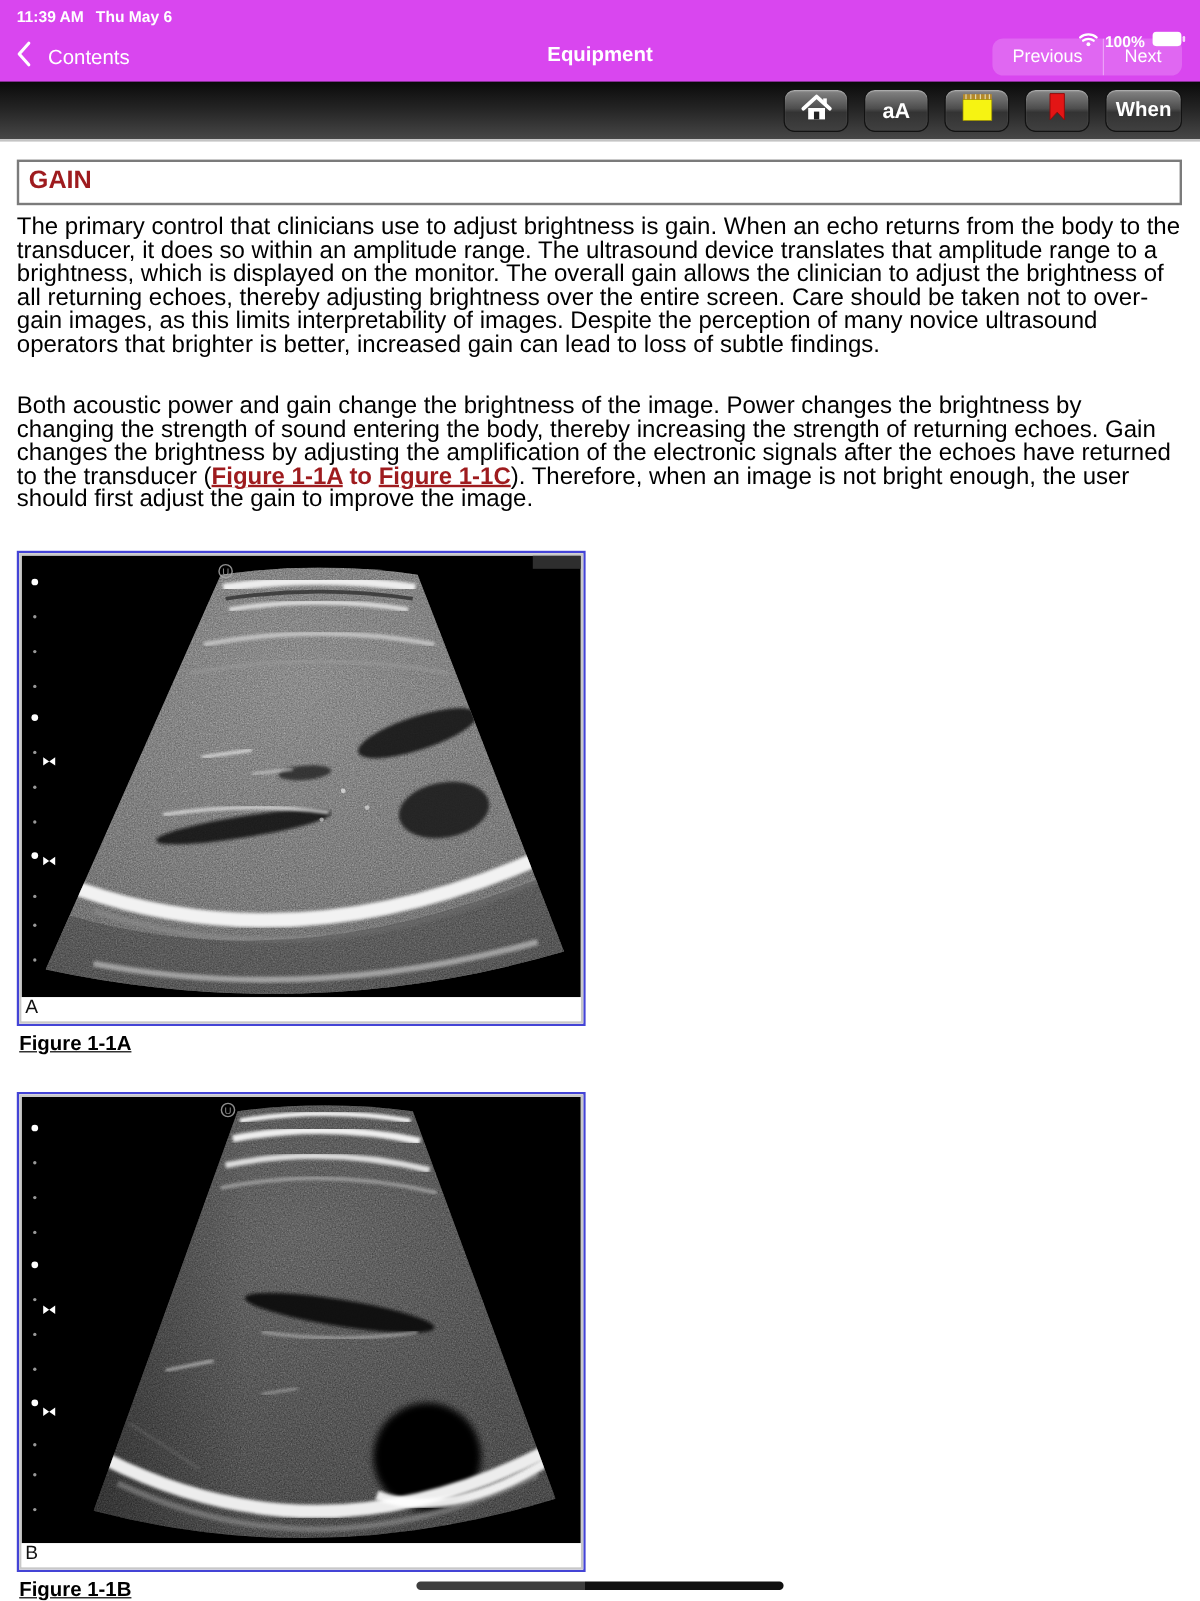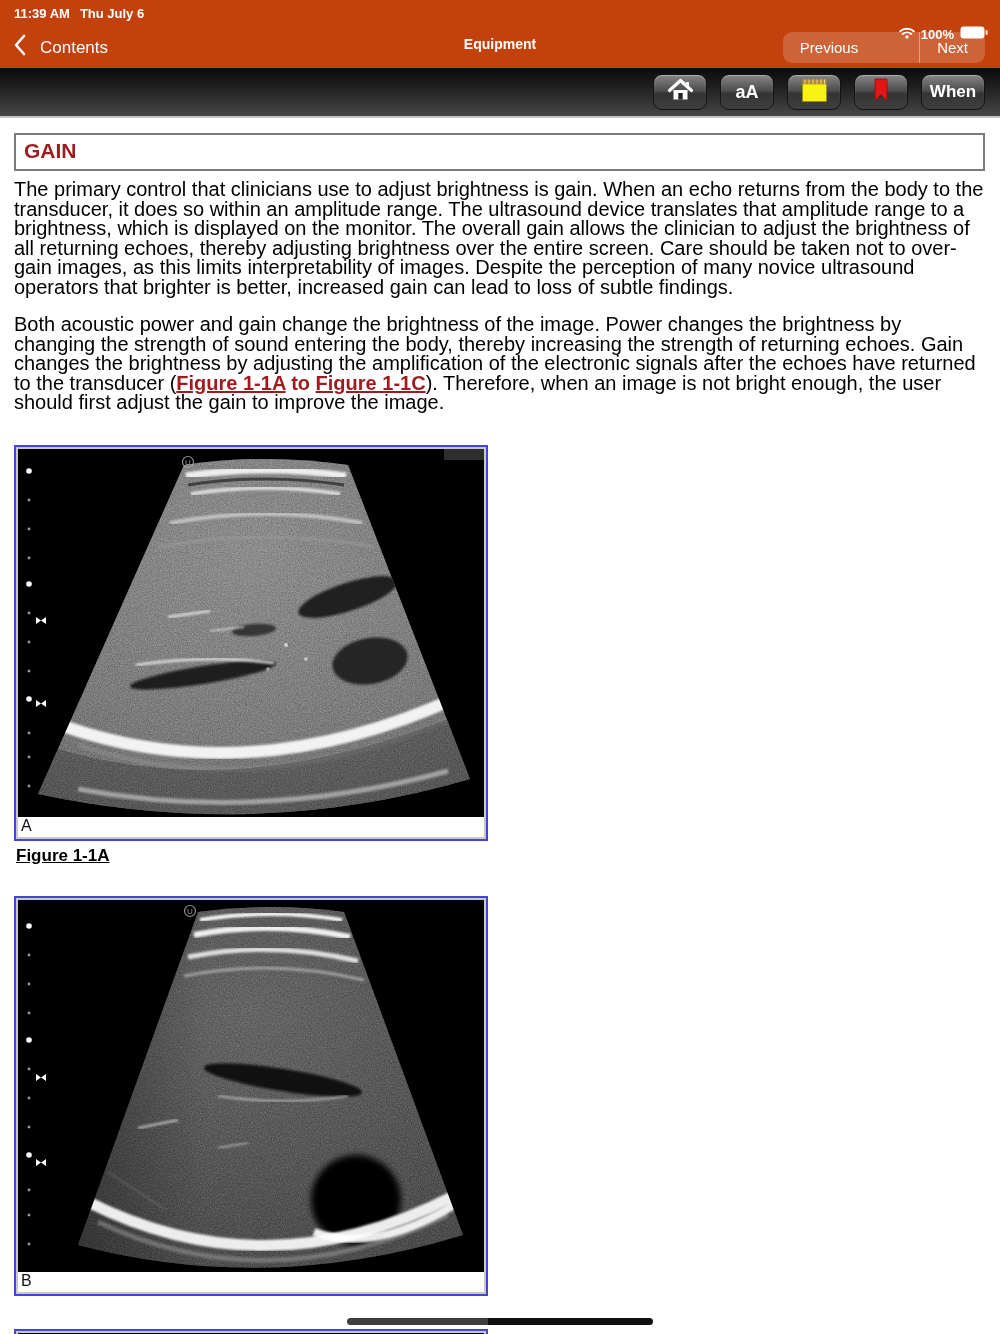--- a/index.html
+++ b/index.html
@@ -3,54 +3,54 @@
 <meta charset="utf-8">
 <style>
   * { margin:0; padding:0; box-sizing:border-box; }
   html,body { background:#fff; }
   .page {
     position:relative; width:1000px; height:1334px; overflow:hidden;
     background:#fff; font-family:"Liberation Sans", sans-serif; color:#000;
   }
 
   
-  .topbar { position:absolute; top:0; left:0; width:1000px; height:72px; background:#c2410c; }
+  .topbar { position:absolute; top:0; left:0; width:1000px; height:72px; background:#d946ef; }
   .statusbar { position:absolute; top:0; left:0; right:0; height:26px; }
   .status-left { position:absolute; left:14px; top:6px; display:flex; gap:10px;
                  color:#fff; font-size:13px; font-weight:600; }
   .status-right { position:absolute; right:12px; top:6px; display:flex; gap:6px; align-items:center;
                   color:#fff; font-size:13px; font-weight:600;margin-top:20px; }
   .navrow { position:absolute; top:26px; left:0; right:0; height:42px; }
   .back-btn { position:absolute; left:14px; top:8px; display:flex; align-items:center; gap:14px;
               color:#fff; font-size:17px; cursor:pointer; }
   .nav-title { position:absolute; left:0; right:0; top:10px; text-align:center;
-               color:#fff; font-size:14px; font-weight:bold; }
+               color:#fff; font-size:17px; font-weight:bold; }
   .seg { position:absolute; right:15px; top:6px; display:flex; height:31px;
          background:rgba(255,255,255,0.18); border-radius:9px; overflow:hidden; }
   .seg-btn { display:flex; align-items:center; padding:0 17px; color:#fff; font-size:15px; cursor:pointer; }
-  .seg-btn.next { border-left:1px solid rgba(255,255,255,0.38);margin-left:44px; }
+  .seg-btn.next { border-left:1px solid rgba(255,255,255,0.38); }
 
   
   .toolbar { position:absolute; top:68px; left:0; width:1000px; height:50px;
              background:linear-gradient(180deg,#0a0a0a 0%,#232323 45%,#474747 100%);
              border-bottom:2px solid #c4c4c4;
              display:flex; align-items:center; justify-content:flex-end; gap:13px; padding-right:15px; }
   .tb-btn { height:36px; min-width:54px; border-radius:9px; border:1px solid #121212;
             background:linear-gradient(180deg,#868686 0%,#4e4e4e 45%,#333 55%,#404040 100%);
             box-shadow:inset 0 1px 1px rgba(255,255,255,0.35);
             display:flex; align-items:center; justify-content:center; cursor:pointer; }
   .tb-label { color:#fff; font-size:18px; font-weight:bold; }
   .tb-jump { min-width:64px; }
 
   
   .content { position:absolute; top:118px; left:14px; width:971px; }
   .gain-box { margin-top:15px; border:2px solid #7b7b7b; padding:4px 8px 6px 8px; }
   .gain-title { color:#9e1b1e; font-size:21px; font-weight:bold; }
   .para { margin-top:9px; font-size:20px; line-height:19.5px; color:#000; }
-  .para2 { margin-top:18px; }
+  .para2 { margin-top:32px; }
   .red-link { color:#9e1b1e; font-weight:bold; text-decoration:underline; cursor:pointer; }
   .red-bold { color:#9e1b1e; font-weight:bold; }
 
   
   .figure { width:474px; border:2px solid #4444d6; background:#fff; cursor:pointer; }
   .fig-a { margin-top:32px; }
   .fig-b { margin-top:30px; }
   .fig-c { margin-top:33px; height:21px; overflow:hidden; }
   .fig-inner { border:2px solid #c8c8c8; background:#fff; }
   .fig-inner svg { display:block; }
@@ -66,21 +66,21 @@
 </style>
 </head>
 <body>
 
 <div class="page">
 
   <div class="topbar">
     <div class="statusbar">
       <div class="status-left">
         <span>11:39 AM</span>
-        <span>Thu July 6</span>
+        <span>Thu May 6</span>
       </div>
       <div class="status-right">
         <span>
           <svg width="16" height="12" viewBox="0 0 16 12">
             <path d="M1.2,4.2 C4.9,0.9 11.1,0.9 14.8,4.2" fill="none" stroke="#fff" stroke-width="1.9" stroke-linecap="round"></path>
             <path d="M3.6,6.9 C6.1,4.8 9.9,4.8 12.4,6.9" fill="none" stroke="#fff" stroke-width="1.9" stroke-linecap="round"></path>
             <circle cx="8" cy="9.9" r="1.6" fill="#fff"></circle>
           </svg>
         </span>
         <span>100%</span>
@@ -324,20 +324,23 @@
             <circle cx="11" cy="290" r="1.4" fill="#999"></circle>
               <circle cx="11" cy="315" r="1.4" fill="#999"></circle>
             <circle cx="11" cy="344" r="1.4" fill="#999"></circle>
             <path d="M18,174 l5,3.5 l-5,3.5 Z M28,174 l-5,3.5 l5,3.5 Z" fill="#fff"></path>
             <path d="M18,259 l5,3.5 l-5,3.5 Z M28,259 l-5,3.5 l5,3.5 Z" fill="#fff"></path>
           </g>
         </svg>
         <div class="fig-label">B</div>
       </div>
     </div>
+    <div class="caption">
+      <a>Figure 1-1B</a>
+    </div>
 
     <div class="figure fig-c">
       <div class="fig-inner">
         <svg width="466" height="13" viewBox="0 0 466 13" xmlns="http://www.w3.org/2000/svg">
           <rect width="466" height="13" fill="#000"></rect>
           <path d="M196,18 Q224,3 254,15" fill="none" stroke="#dcdcdc" stroke-width="3" opacity="0.85"></path>
           <path d="M300,18 Q330,1 362,13" fill="none" stroke="#dcdcdc" stroke-width="3" opacity="0.85"></path>
           <g opacity="0.85">
             <circle cx="170" cy="12" r="5.5" fill="none" stroke="#a8a8a8" stroke-width="1.2"></circle>
             <text x="170" y="15" font-size="8" fill="#a8a8a8" text-anchor="middle" font-family="Liberation Sans, sans-serif">U</text>

